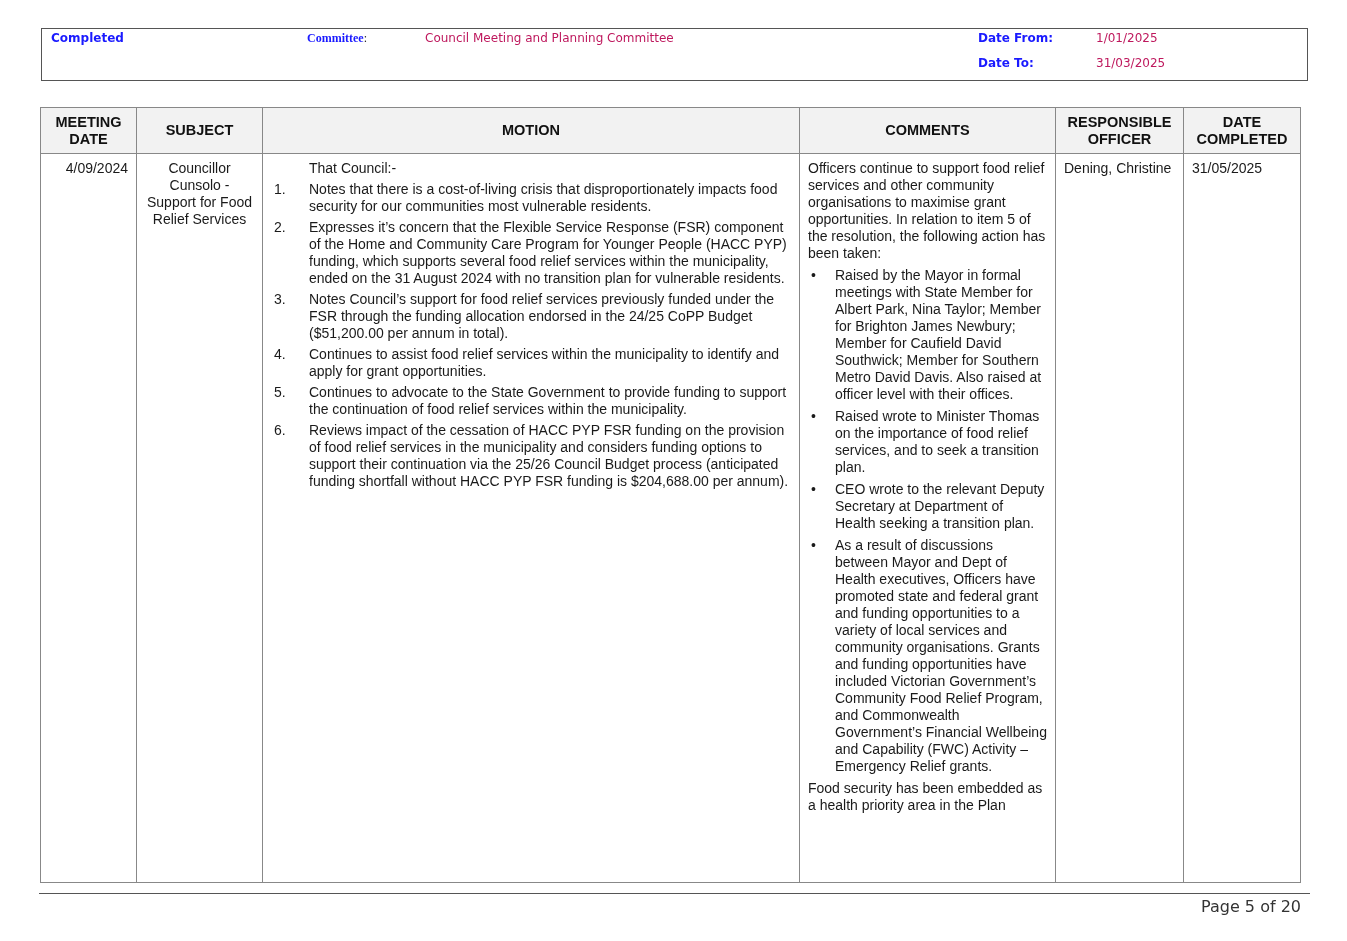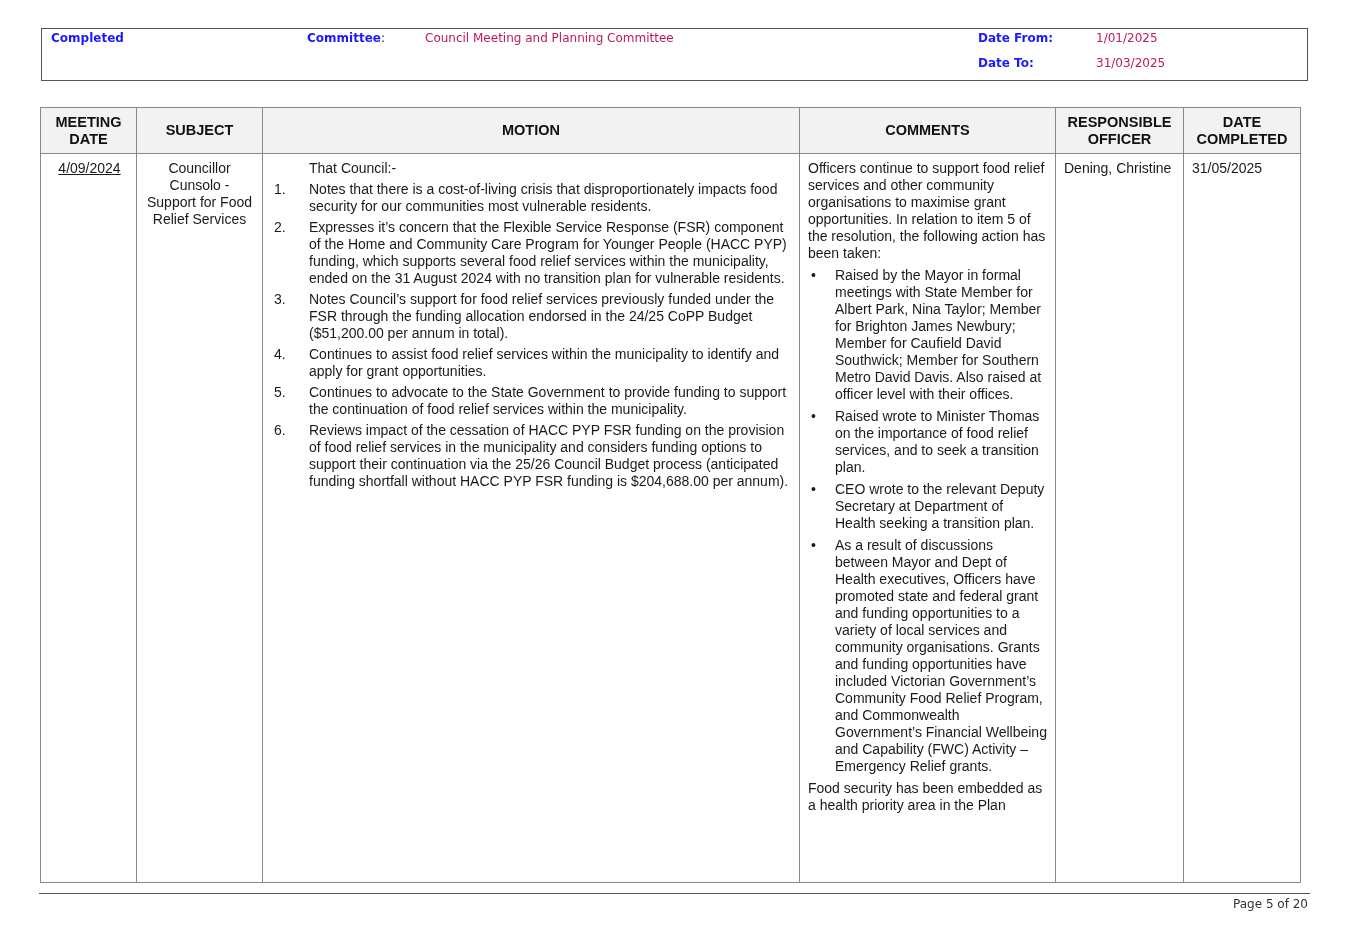--- a/index.html
+++ b/index.html
@@ -24,51 +24,51 @@
       position: absolute; left: 40px; top: 107px; width: 1260px;
       border-collapse: collapse; table-layout: fixed;
       font-size: 14px; line-height: 17px;
     }
     .grid th, .grid td { border: 1.5px solid #888; vertical-align: top; }
     .grid th {
       background: #f2f2f2; font-weight: bold; font-size: 14.5px; line-height: 17px;
       text-align: center; vertical-align: middle; height: 46px; color: #111;
     }
     .grid td { height: 728px; padding: 6px 8px; }
-    .c-date { text-align: center; padding-left: 10px !important; text-decoration: underline; }
+    .c-date { text-align: right; padding-left: 10px !important; }
     .c-subj { text-align: center; }
     .motion-intro { margin-bottom: 4px; margin-left: 38px; }
     ol.motion { list-style: none; }
     ol.motion li { display: flex; margin-bottom: 4px; }
     ol.motion li .num { width: 38px; flex: 0 0 38px; padding-left: 3px; }
     ol.motion li .txt { flex: 1; }
     .comments { overflow: hidden; height: 728px; padding-bottom: 0 !important; }
     .comments p { margin-bottom: 5px; }
     ul.bullets { list-style: none; }
     ul.bullets li { display: flex; margin-bottom: 5px; }
     ul.bullets li .dot { width: 27px; flex: 0 0 27px; padding-left: 3px; }
     ul.bullets li .txt { flex: 1; }
 
     .footer-rule {
       position: absolute; left: 39px; top: 893px; width: 1271px; height: 0;
       border-top: 1.5px solid #555;
     }
     .page-num {
-      position: absolute; right: 39px; top: 897px;
-      font-family: "DejaVu Sans", sans-serif; font-size: 12px; color: #333;
+      position: absolute; right: 46px; top: 897px;
+      font-family: "DejaVu Sans", sans-serif; font-size: 16px; color: #333;
     }
   </style>
 </head>
 <body>
 
 <div class="page">
 
   <div class="info-box">
     <span class="lbl" style="left:9px; top:2px;">Completed</span>
-    <span class="lbl" style="left:265px; top:2px;"><span>Committee</span><span class="colon">:</span></span>
+    <span class="lbl" style="left:265px; top:2px;font-family:Liberation Serif, serif;"><span>Committee</span><span class="colon">:</span></span>
     <span class="val" style="left:383px; top:2px;">Council Meeting and Planning Committee</span>
     <span class="lbl" style="left:936px; top:2px;">Date From:</span>
     <span class="val" style="left:1054px; top:2px;">1/01/2025</span>
     <span class="lbl" style="left:936px; top:27px;">Date To:</span>
     <span class="val" style="left:1054px; top:27px;">31/03/2025</span>
   </div>
 
   <table class="grid">
     <colgroup>
       <col style="width:96px">

